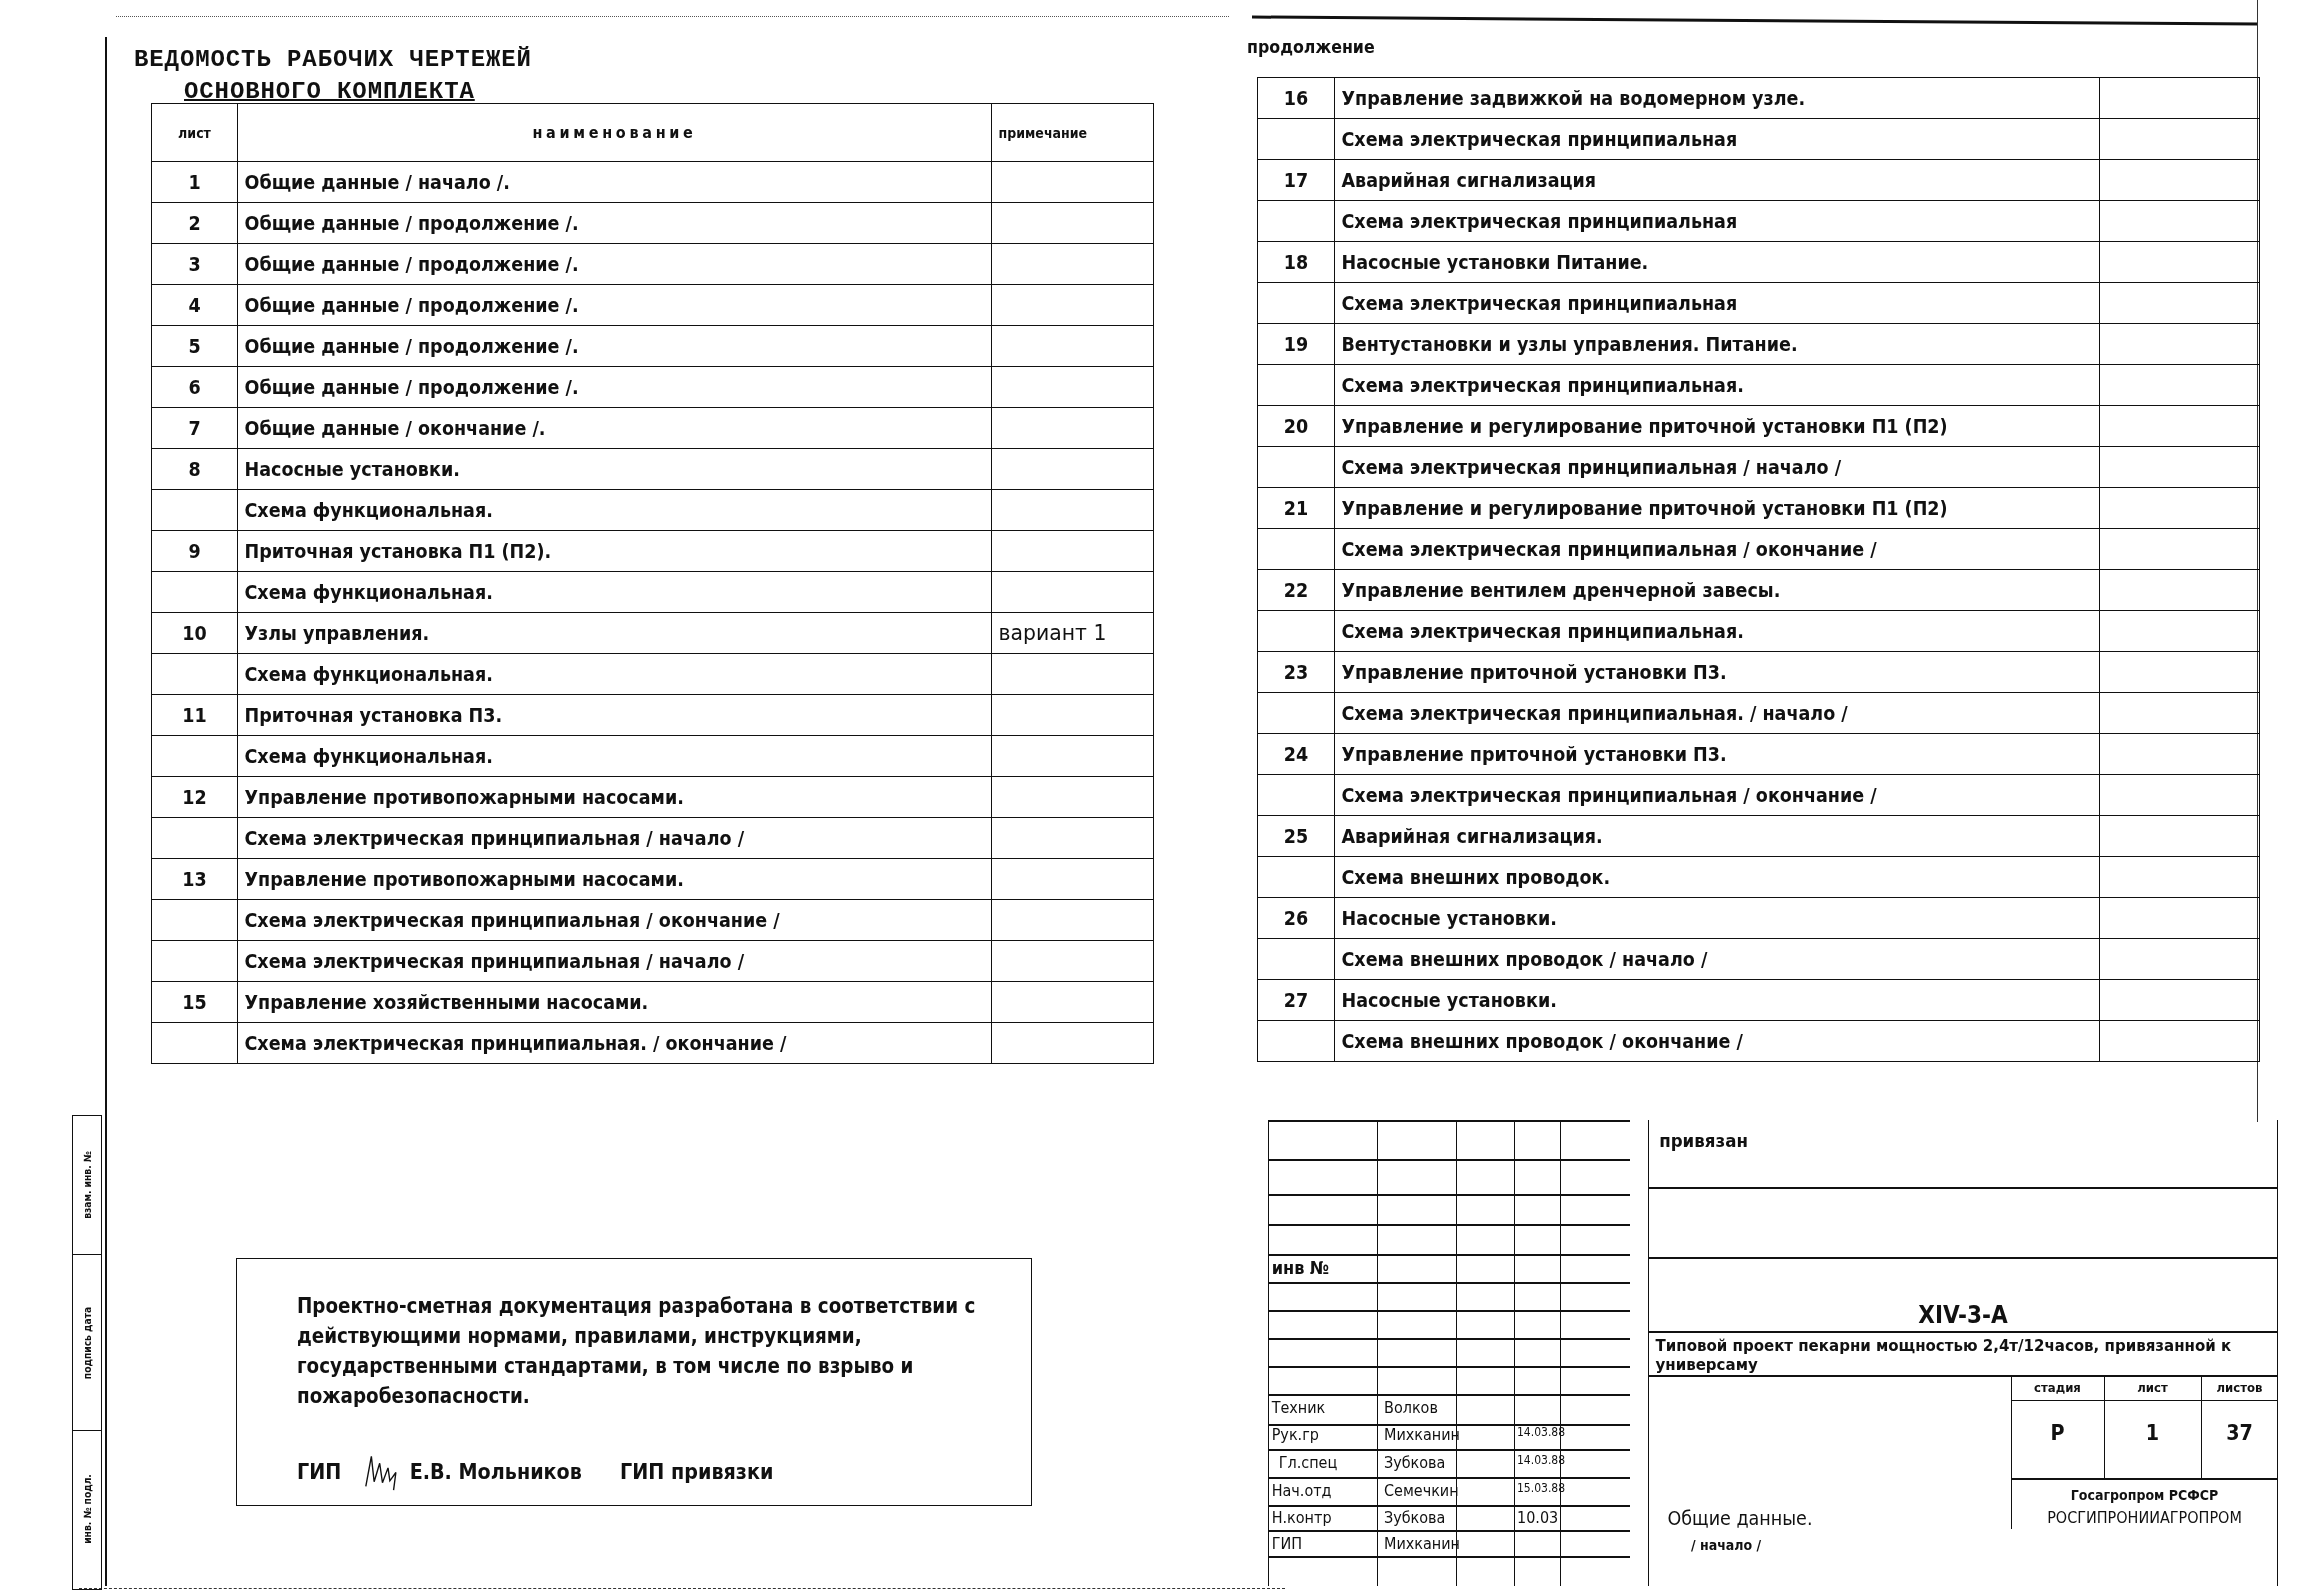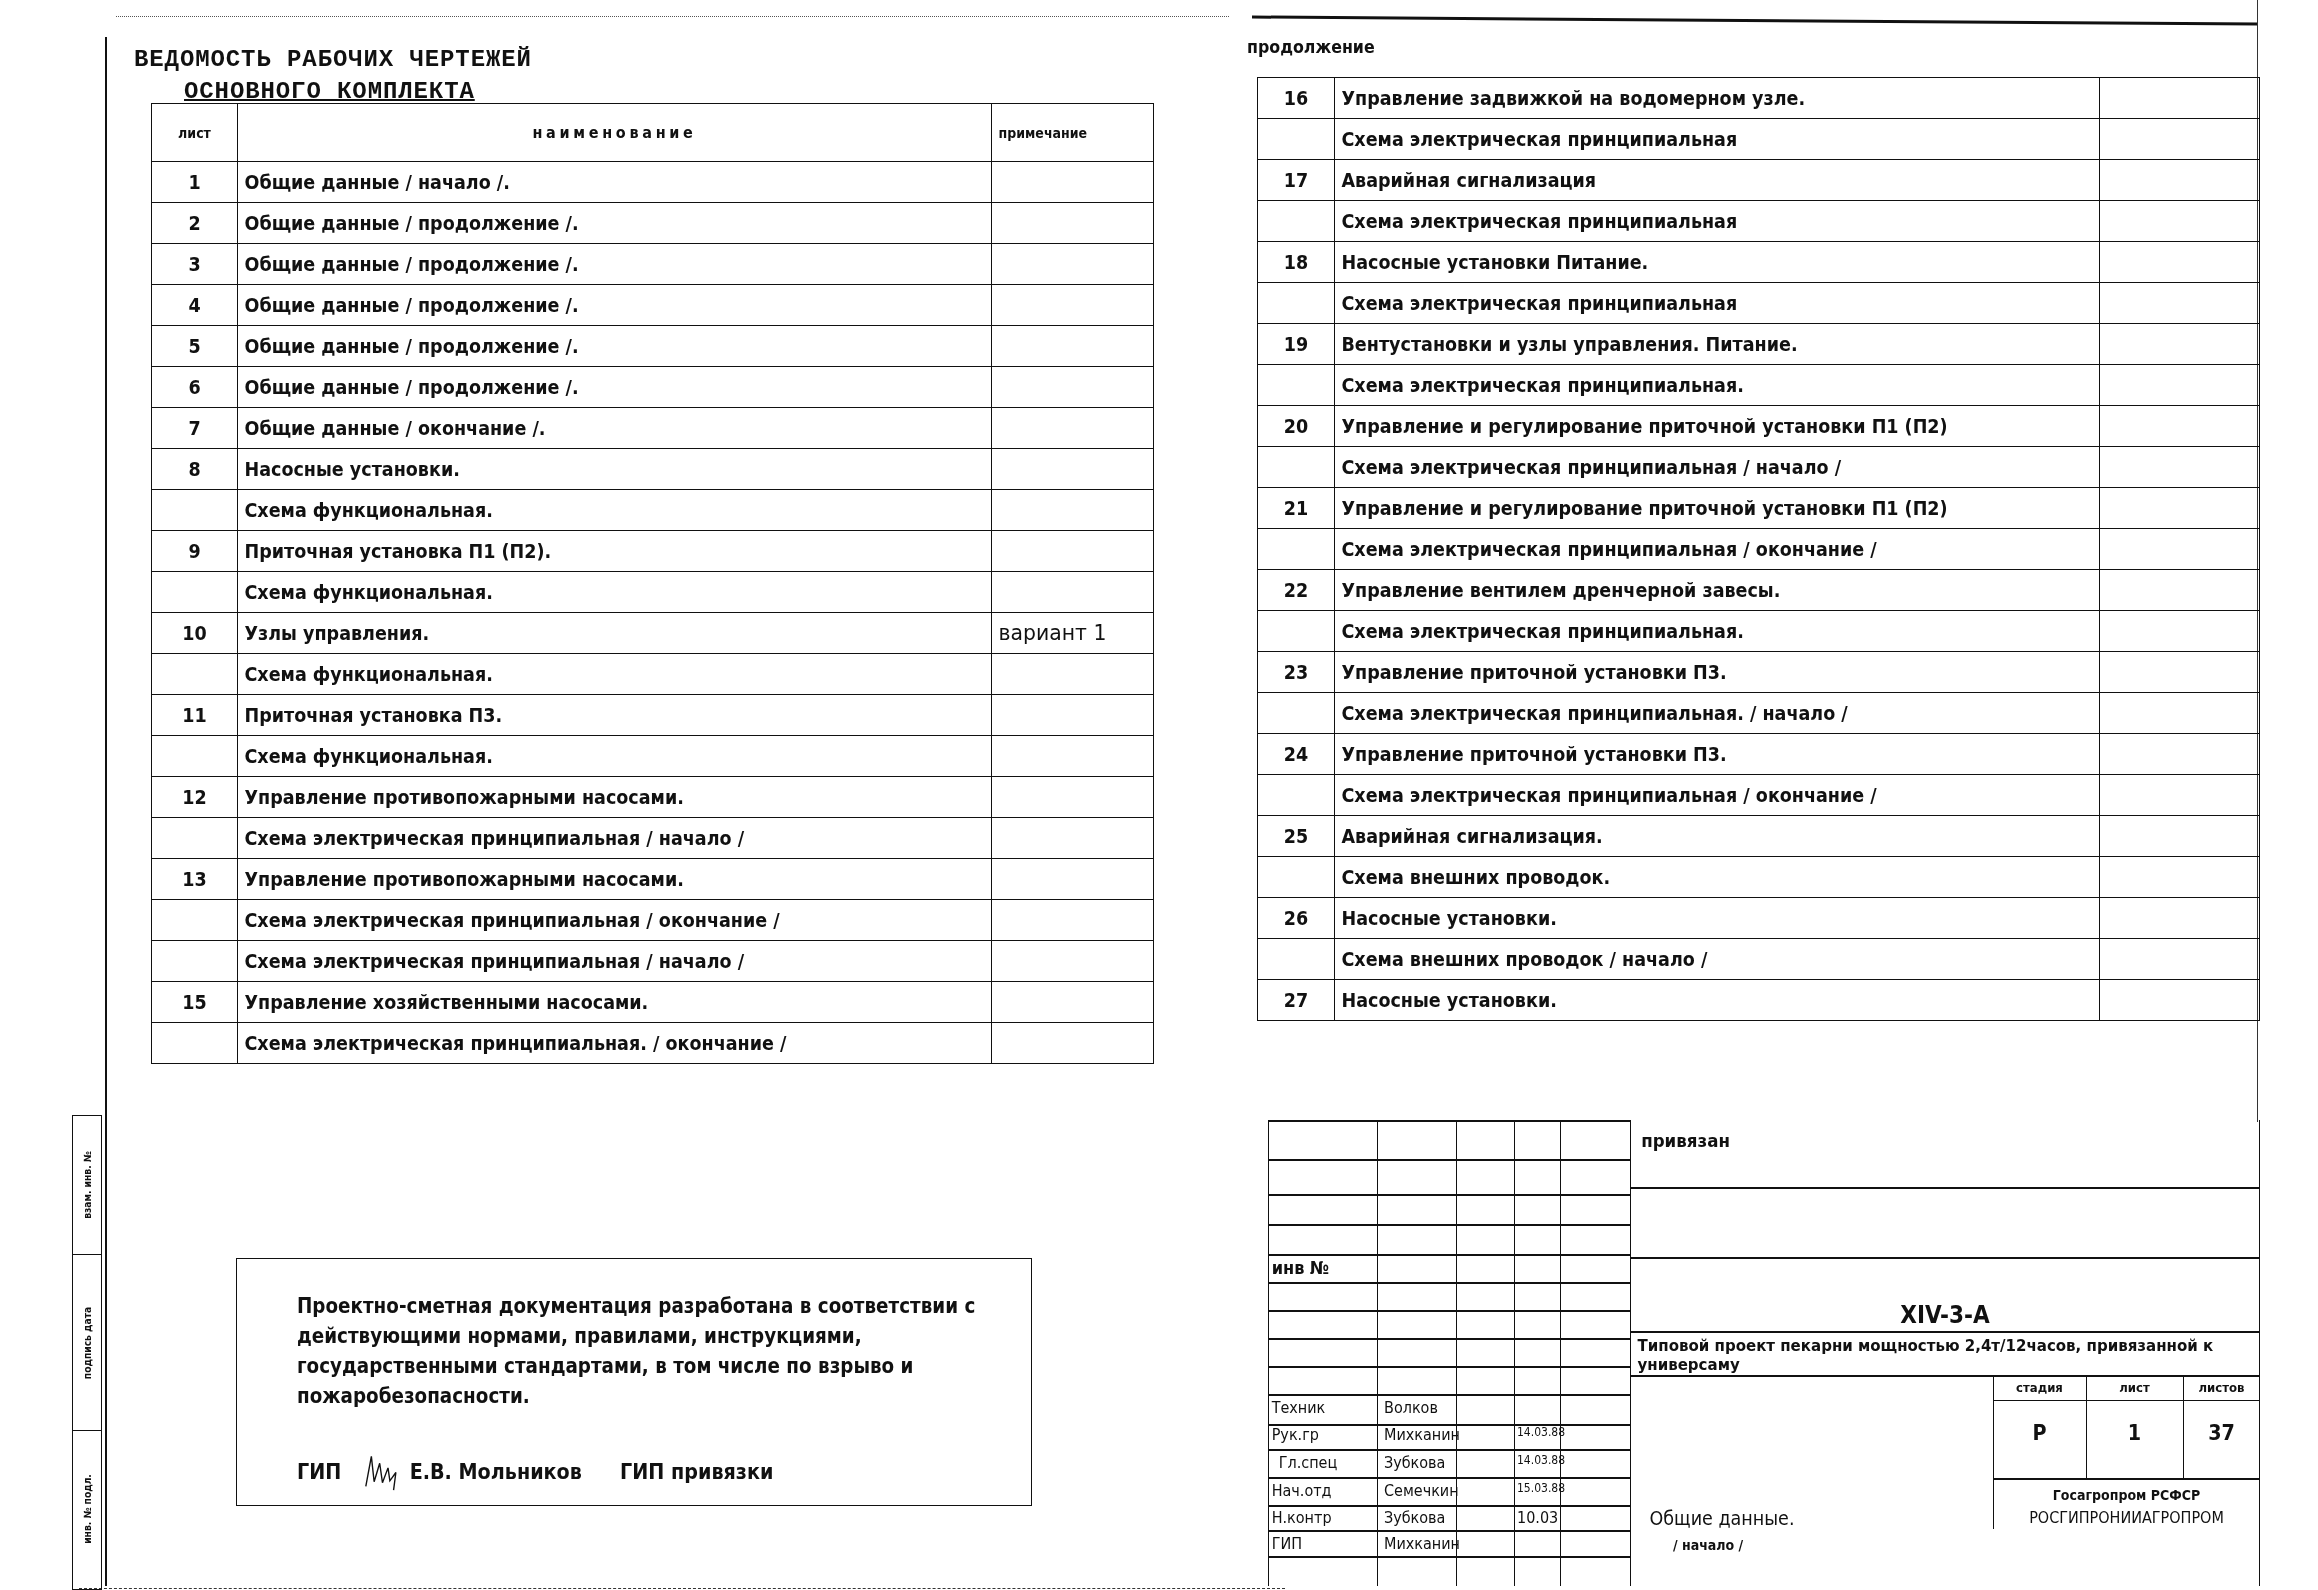--- a/index.html
+++ b/index.html
@@ -42,21 +42,21 @@
   
   .margin-strip { left: 72px; top: 1115px; width: 28px; height: 473px; border: 1.9px solid #111; }
   .margin-cell { position: absolute; left: 0; width: 28px; border-bottom: 1.9px solid #111; box-sizing: border-box; }
   .margin-cell span { position: absolute; left: 50%; top: 50%; transform: translate(-50%,-50%) rotate(-90deg); font-size: 10.2px; font-weight: bold; white-space: nowrap; }
 
   
   .stamp { left: 1268px; top: 1120px; width: 990px; height: 466px; }
   .stamp-grid { position: absolute; left: 0; top: 0; width: 362px; height: 466px; }
   .stamp-grid .vl { position: absolute; top: 0; bottom: 0; border-left: 1.9px solid #111; }
   .stamp-grid .hl { position: absolute; left: 0; width: 362px; border-top: 2.3px solid #111; }
-  .stamp-right { position: absolute; left: 362px; top: 0; width: 628px; height: 466px; border-left: 1.9px solid #111; border-right: 1.9px solid #111; text-decoration: underline; }
+  .stamp-right { position: absolute; left: 380px; top: 0; width: 628px; height: 466px; border-left: 1.9px solid #111; border-right: 1.9px solid #111; text-decoration: underline; }
   .stamp-right .hl { position: absolute; left: 0; right: 0; border-top: 2.8px solid #111; }
   .sr-label { position: absolute; font-weight: bold; }
   .staff-row { position: absolute; left: 0; width: 362px; height: 26.4px; font-size: 16px; }
   .staff-row span { position: absolute; top: 2.8px; white-space: nowrap; }
   .sheet-info { position: absolute; left: 362px; top: 281px; width: 267px; height: 128px; }
   .sheet-info .cell { position: absolute; text-align: center; font-weight: bold; }
   .sheet-info .vl { position: absolute; top: 0; height: 128px; border-left: 1.9px solid #111; }
 </style>
 </head>
 <body>
@@ -313,20 +313,25 @@
         <td class="note"></td>
       </tr>
       <tr>
         <td class="num"></td>
         <td>Схема внешних проводок   / начало /</td>
         <td class="note"></td>
       </tr>
       <tr>
         <td class="num">27</td>
         <td>Насосные установки.</td>
+        <td class="note"></td>
+      </tr>
+      <tr>
+        <td class="num"></td>
+        <td>Схема внешних проводок   / окончание /</td>
         <td class="note"></td>
       </tr>
     </tbody>
 </table>
 
 <div class="abs note-box">
   <div class="note-text">Проектно-сметная документация разработана в соответствии с действующими нормами, правилами, инструкциями, государственными стандартами, в том числе по взрыво и пожаробезопасности.</div>
   <div class="note-sign">
     <span>ГИП</span>
     <svg class="signature" viewBox="0 0 90 80">

